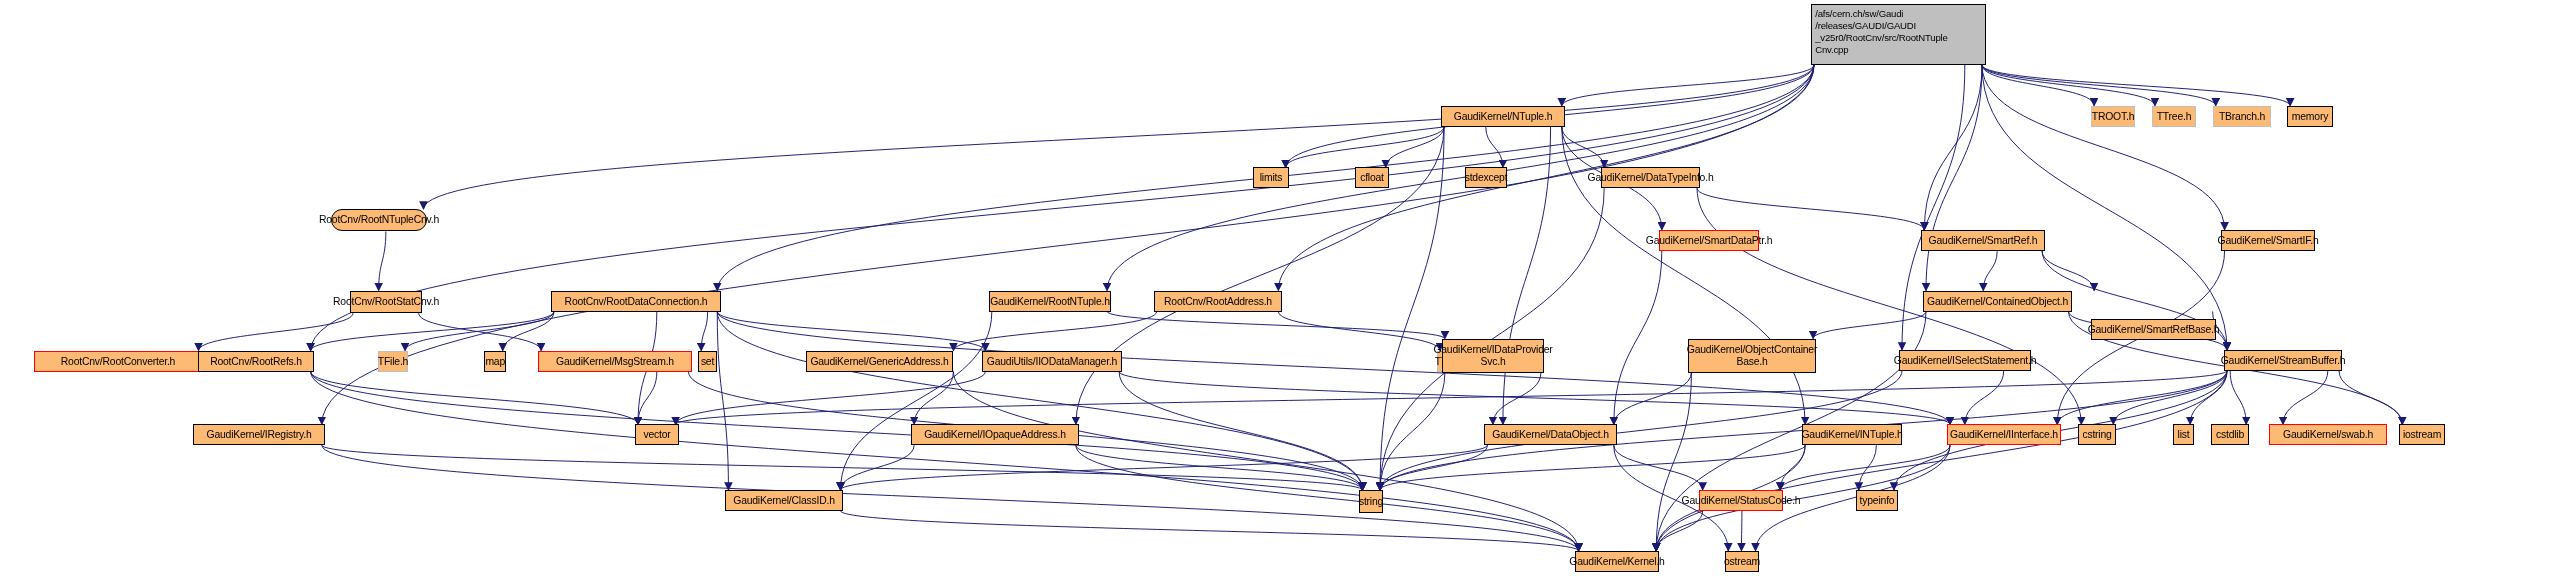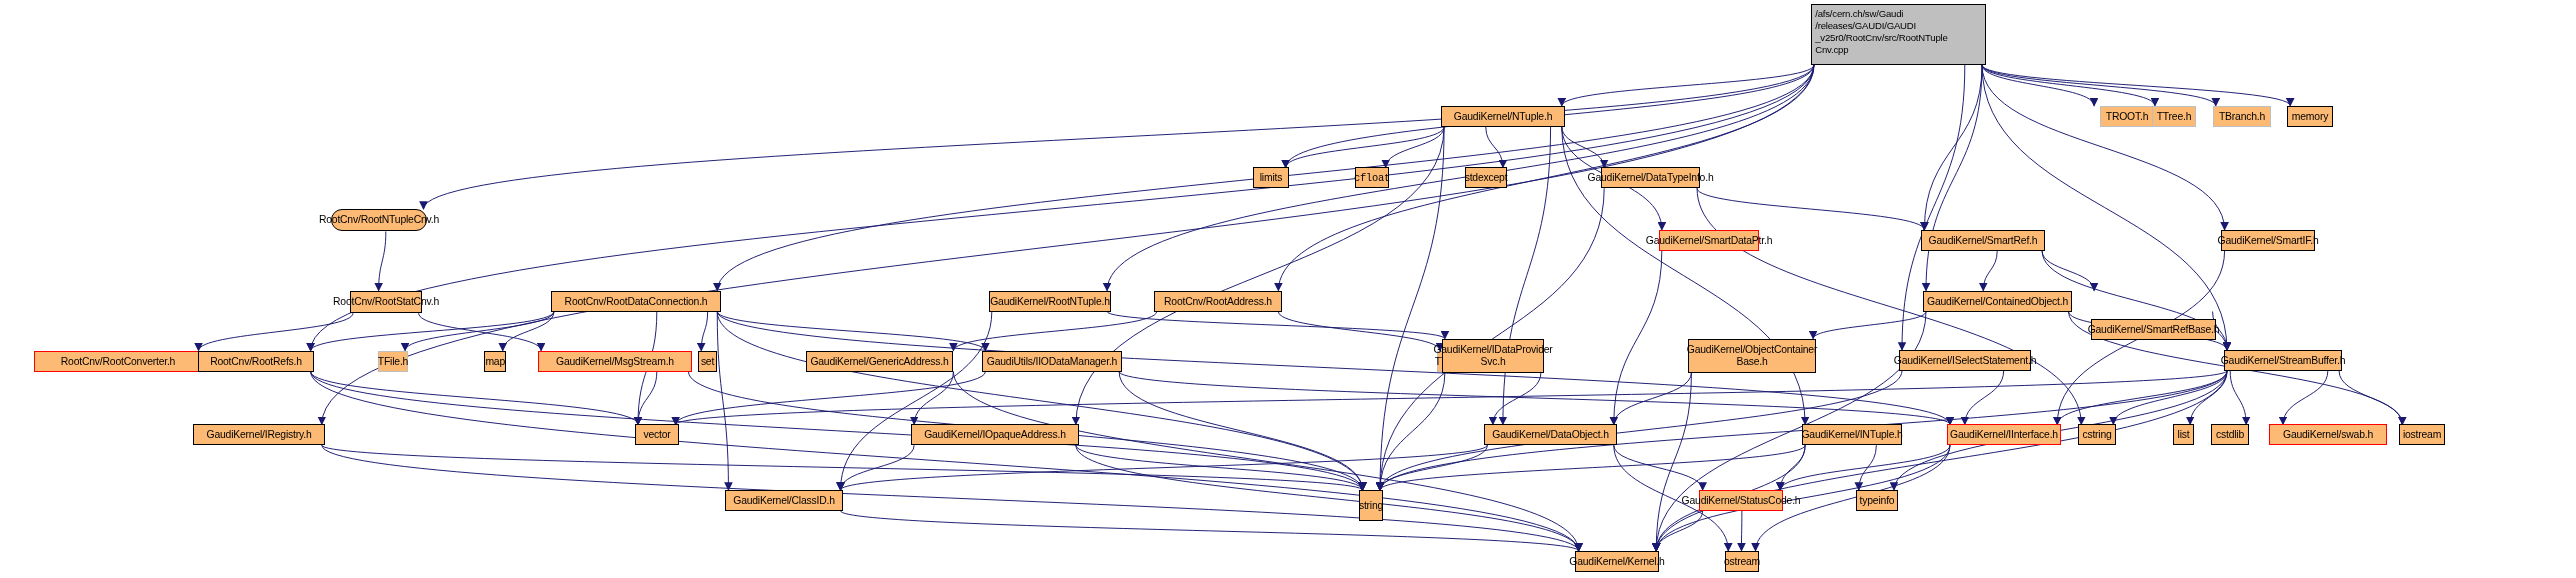--- a/index.html
+++ b/index.html
@@ -121,27 +121,27 @@
     <path d="M1050,638 C1050,663 1972,663 1972,688" fill="none" stroke="#191970" stroke-width="1.2" marker-end="url(#arr)"></path>
     <path d="M2127,638 C2127,663 2069,663 2069,688" fill="none" stroke="#191970" stroke-width="1.2" marker-end="url(#arr)"></path>
     <path d="M2176,638 C2176,663 2175.5,663 2175.5,688" fill="none" stroke="#191970" stroke-width="1.2" marker-end="url(#arr)"></path>
   </svg>
 <div id="nodes">
     <div class="node root" style="left: 1811px; top: 4px; width: 175px; height: 61px;">/afs/cern.ch/sw/Gaudi
 /releases/GAUDI/GAUDI
 _v25r0/RootCnv/src/RootNTuple
 Cnv.cpp</div>
     <div class="node " style="left: 1441px; top: 106px; width: 124px; height: 21px;">GaudiKernel/NTuple.h</div>
-    <div class="node grey" style="left: 2091px; top: 106px; width: 54px; height: 21px; margin-left: 9px;">TROOT.h</div>
+    <div class="node grey" style="left: 2091px; top: 106px; width: 44px; height: 21px;">TROOT.h</div>
     <div class="node grey" style="left: 2152px; top: 106px; width: 44px; height: 21px;">TTree.h</div>
     <div class="node grey" style="left: 2213px; top: 106px; width: 58px; height: 21px;">TBranch.h</div>
     <div class="node " style="left: 2287px; top: 106px; width: 46px; height: 21px;">memory</div>
     <div class="node " style="left: 331px; top: 209px; width: 96px; height: 22.4px; border-radius: 11px;">RootCnv/RootNTupleCnv.h</div>
     <div class="node " style="left: 1253px; top: 167px; width: 36px; height: 21px;">limits</div>
-    <div class="node " style="left: 1355px; top: 167px; width: 34px; height: 21px; font-family: Liberation Mono, monospace;">cfloat</div>
+    <div class="node " style="left: 1355px; top: 167px; width: 34px; height: 21px;">cfloat</div>
     <div class="node " style="left: 1465px; top: 167px; width: 42px; height: 21px;">stdexcept</div>
     <div class="node " style="left: 1601px; top: 167px; width: 99px; height: 21px;">GaudiKernel/DataTypeInfo.h</div>
     <div class="node red" style="left: 1659px; top: 230px; width: 100px; height: 21px;">GaudiKernel/SmartDataPtr.h</div>
     <div class="node " style="left: 1921px; top: 230px; width: 124px; height: 21px;">GaudiKernel/SmartRef.h</div>
     <div class="node " style="left: 2221px; top: 230px; width: 94px; height: 21px;">GaudiKernel/SmartIF.h</div>
     <div class="node " style="left: 350px; top: 291px; width: 72px; height: 22.4px;">RootCnv/RootStatCnv.h</div>
     <div class="node " style="left: 551px; top: 291px; width: 170px; height: 21px;">RootCnv/RootDataConnection.h</div>
     <div class="node " style="left: 989px; top: 291px; width: 122px; height: 21px;">GaudiKernel/RootNTuple.h</div>
     <div class="node " style="left: 1154px; top: 291px; width: 128px; height: 21px;">RootCnv/RootAddress.h</div>
     <div class="node " style="left: 1923px; top: 291px; width: 149px; height: 21px;">GaudiKernel/ContainedObject.h</div>
@@ -166,19 +166,19 @@
     <div class="node " style="left: 911px; top: 424px; width: 168px; height: 21px;">GaudiKernel/IOpaqueAddress.h</div>
     <div class="node " style="left: 1484px; top: 424px; width: 133px; height: 21px;">GaudiKernel/DataObject.h</div>
     <div class="node " style="left: 1802px; top: 424px; width: 100px; height: 21px;">GaudiKernel/INTuple.h</div>
     <div class="node red" style="left: 1947px; top: 424px; width: 114px; height: 21px;">GaudiKernel/IInterface.h</div>
     <div class="node " style="left: 2078px; top: 424px; width: 38px; height: 21px;">cstring</div>
     <div class="node " style="left: 2173px; top: 424px; width: 21px; height: 21px;">list</div>
     <div class="node " style="left: 2211px; top: 424px; width: 38px; height: 21px;">cstdlib</div>
     <div class="node red" style="left: 2269px; top: 424px; width: 118px; height: 21px;">GaudiKernel/swab.h</div>
     <div class="node " style="left: 2399px; top: 424px; width: 46px; height: 21px;">iostream</div>
     <div class="node " style="left: 725px; top: 490px; width: 118px; height: 21px;">GaudiKernel/ClassID.h</div>
-    <div class="node " style="left: 1359px; top: 490px; width: 24px; height: 31px;">string</div>
+    <div class="node " style="left: 1359px; top: 490px; width: 24px; height: 23px;">string</div>
     <div class="node red" style="left: 1699px; top: 490px; width: 84px; height: 21px;">GaudiKernel/StatusCode.h</div>
     <div class="node " style="left: 1856px; top: 490px; width: 42px; height: 21px;">typeinfo</div>
     <div class="node " style="left: 1575px; top: 551px; width: 84px; height: 21px;">GaudiKernel/Kernel.h</div>
     <div class="node " style="left: 1725px; top: 551px; width: 34px; height: 21px;">ostream</div>
   </div>
 
 
 </body></html>

